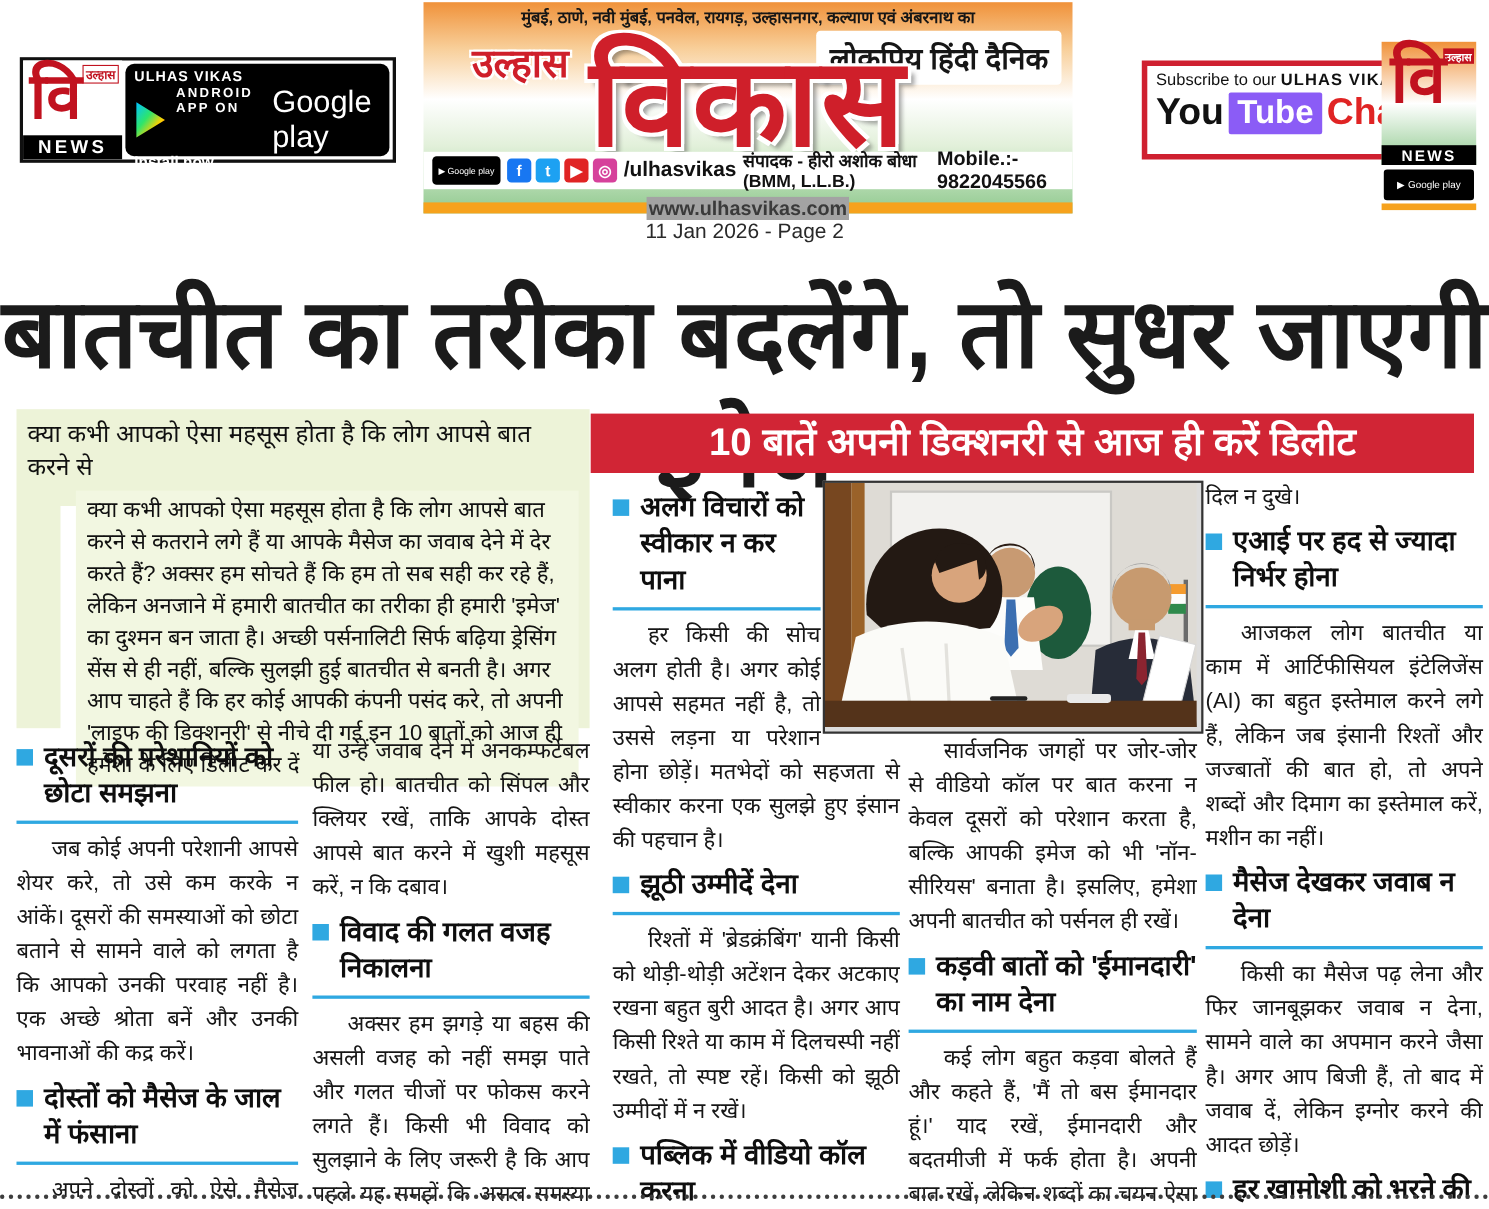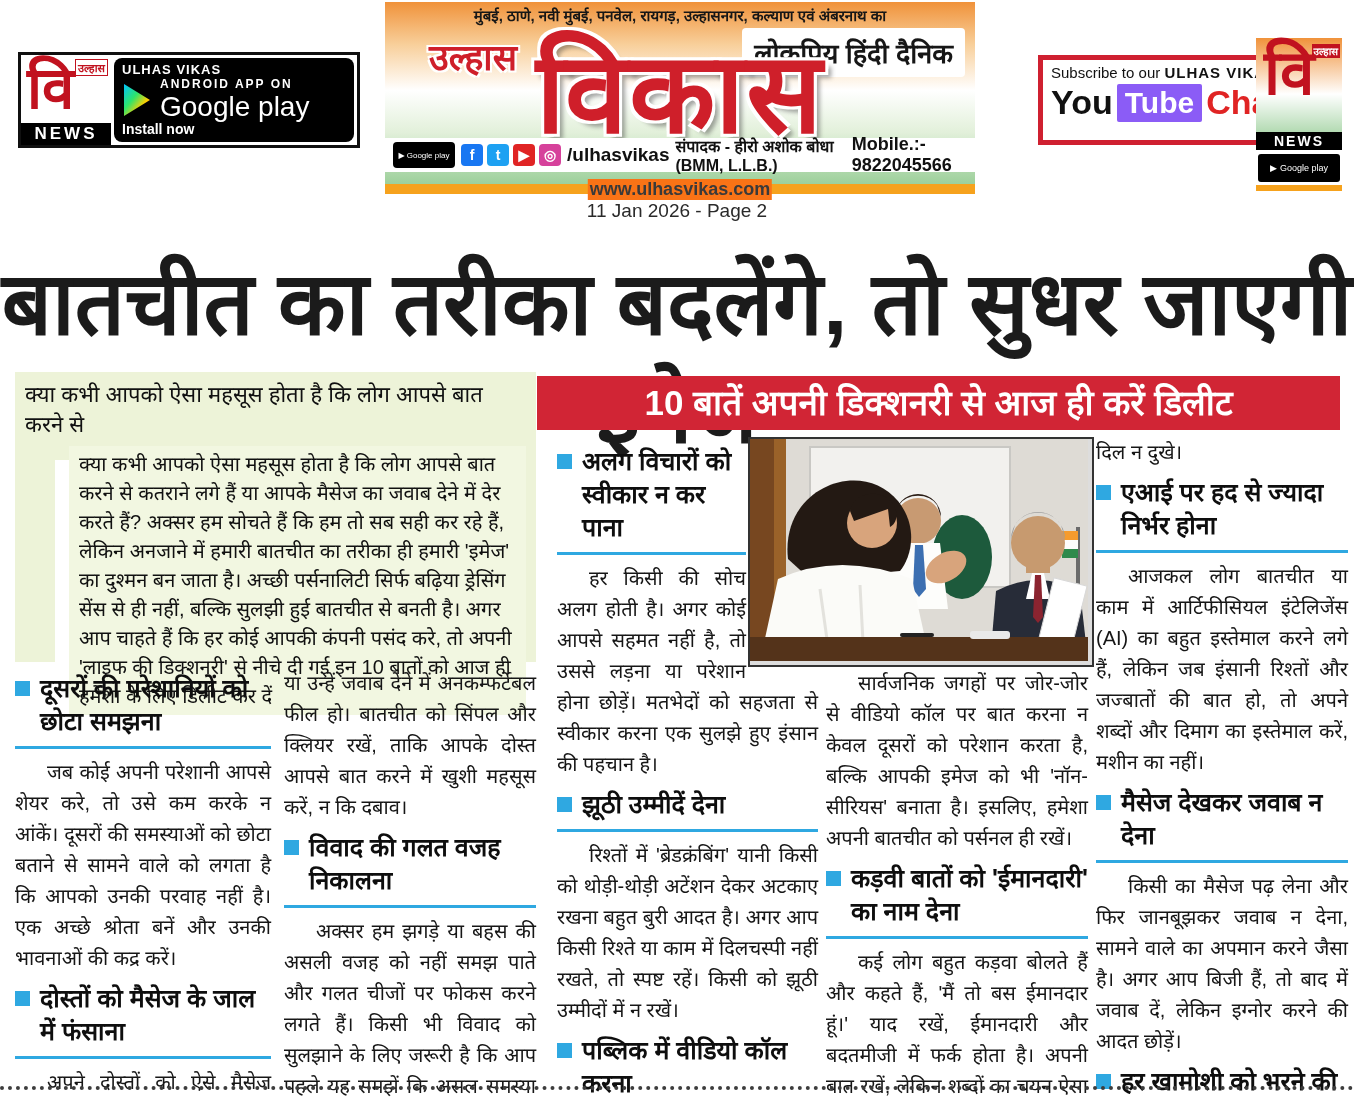--- a/index.html
+++ b/index.html
@@ -12,21 +12,21 @@
   .lb-logo{position:relative;width:90px;flex:none;background:#fff;}
   .lb-vi{position:absolute;left:6px;top:2px;font-size:58px;font-weight:bold;color:#c1121f;line-height:62px;}
   .lb-ulhas{position:absolute;right:3px;top:4px;font-size:11px;font-weight:bold;color:#c1121f;
             border:1px solid #c1121f;padding:0 2px;background:#fff;}
   .lb-news{position:absolute;left:0;bottom:0;width:100%;background:#000;color:#fff;text-align:center;
            font-size:17px;font-weight:bold;letter-spacing:3px;padding:1px 0;}
   .lb-app{flex:1;background:#000;border-radius:8px;margin:3px;color:#fff;position:relative;padding:4px 8px;box-sizing:border-box;}
   .lb-app-brand{font-size:13px;font-weight:bold;letter-spacing:1px;}
   .lb-app-row{display:flex;align-items:center;gap:8px;margin-top:0;}
   .play-tri{width:30px;height:34px;flex:none;}
-  .lb-app-col{display:flex;flex-direction:column;}
+  .lb-app-col{display:flex;}
   .lb-app-on{font-size:12px;font-weight:bold;letter-spacing:2px;}
   .lb-app-gp{font-size:28px;font-weight:500;letter-spacing:0;}
   .lb-install{font-size:14px;font-weight:bold;margin-top:-2px;}
 
   .masthead{position:absolute;left:385px;top:2px;width:590px;height:192px;
             background:linear-gradient(180deg,#f0923a 0%,#f8cf9a 22%,#ffffff 46%,#e2f0da 68%,#8fc98e 100%);}
   .mh-region{position:absolute;top:3px;left:0;width:100%;text-align:center;font-size:15px;font-weight:bold;color:#161616;}
   .mh-tagline{position:absolute;top:26px;right:10px;background:#fff;padding:6px 12px;font-size:27px;font-weight:bold;
               color:#161616;border-radius:4px;}
   .mh-title-small{position:absolute;top:30px;left:44px;font-size:36px;font-weight:900;color:#cf1f2a;
@@ -37,21 +37,21 @@
   .mh-bottom{position:absolute;left:0;right:0;bottom:22px;height:34px;background:#fff;display:flex;
              align-items:center;gap:6px;padding:0 8px;}
   .mini-gp{width:62px;height:26px;background:#000;border-radius:4px;color:#fff;font-size:8px;
            display:flex;align-items:center;justify-content:center;gap:2px;flex:none;}
   .soc{width:22px;height:22px;border-radius:4px;color:#fff;font-size:14px;font-weight:bold;
        display:flex;align-items:center;justify-content:center;flex:none;}
   .mh-handle{font-size:19px;font-weight:bold;color:#111;}
   .mh-editor{font-size:16px;font-weight:bold;color:#111;}
   .mh-mobile{margin-left:auto;font-size:18px;font-weight:bold;color:#111;}
   .mh-rule{position:absolute;left:0;right:0;bottom:0;height:10px;background:#f6a21d;}
-  .mh-site{position:absolute;left:50%;transform:translateX(-50%);bottom:-6px;background:#f97316;
+  .mh-site{position:absolute;left:50%;transform:translateX(-50%);bottom:-6px;background:#a3a3a3;
            padding:0 2px;font-size:18px;font-weight:bold;color:#3a3a3a;}
 
   .sub-badge{position:absolute;left:1038px;top:55px;width:256px;height:90px;border:5px solid #cf2030;
              background:#fff;box-sizing:border-box;padding:4px 8px;}
   .sb-line1{font-size:15px;color:#111;white-space:nowrap;}
   .sb-brand{font-weight:bold;letter-spacing:1px;}
   .sb-line2{display:flex;align-items:center;gap:4px;margin-top:2px;}
   .sb-you{font-size:34px;font-weight:bold;color:#111;}
   .sb-tube{font-size:30px;font-weight:bold;color:#fff;background:#8b5cf6;border-radius:2px;padding:2px 8px;}
   .sb-channel{font-size:34px;font-weight:bold;color:#e02424;}

